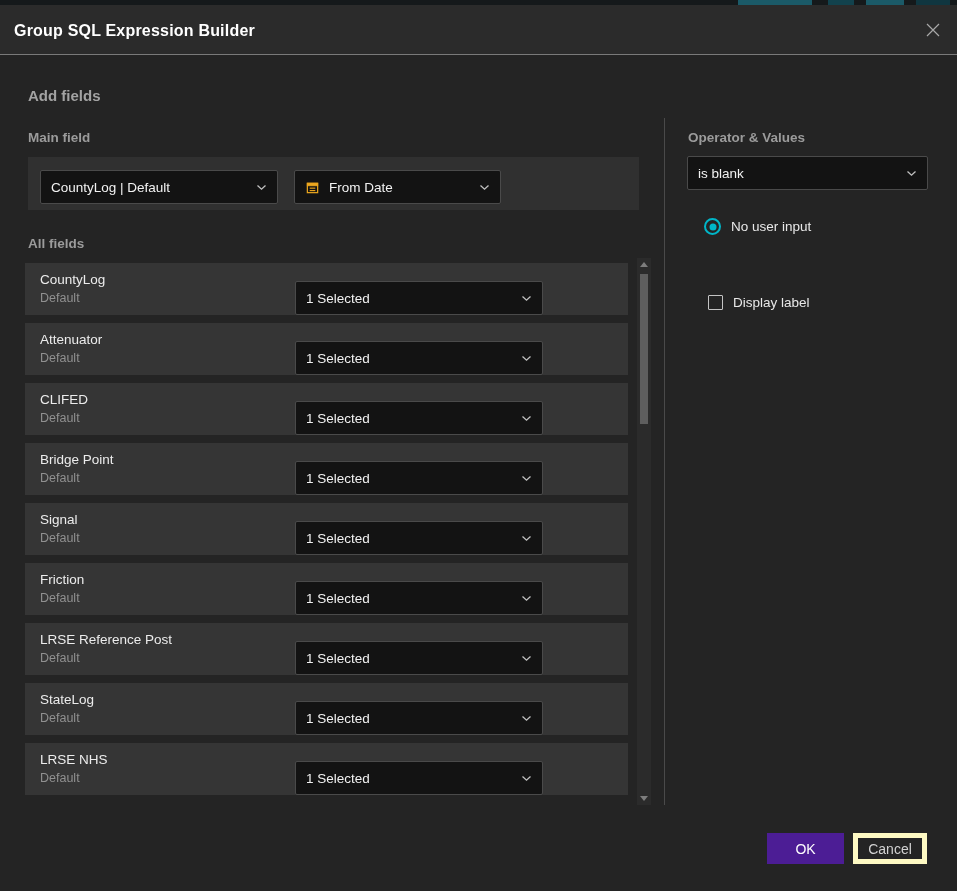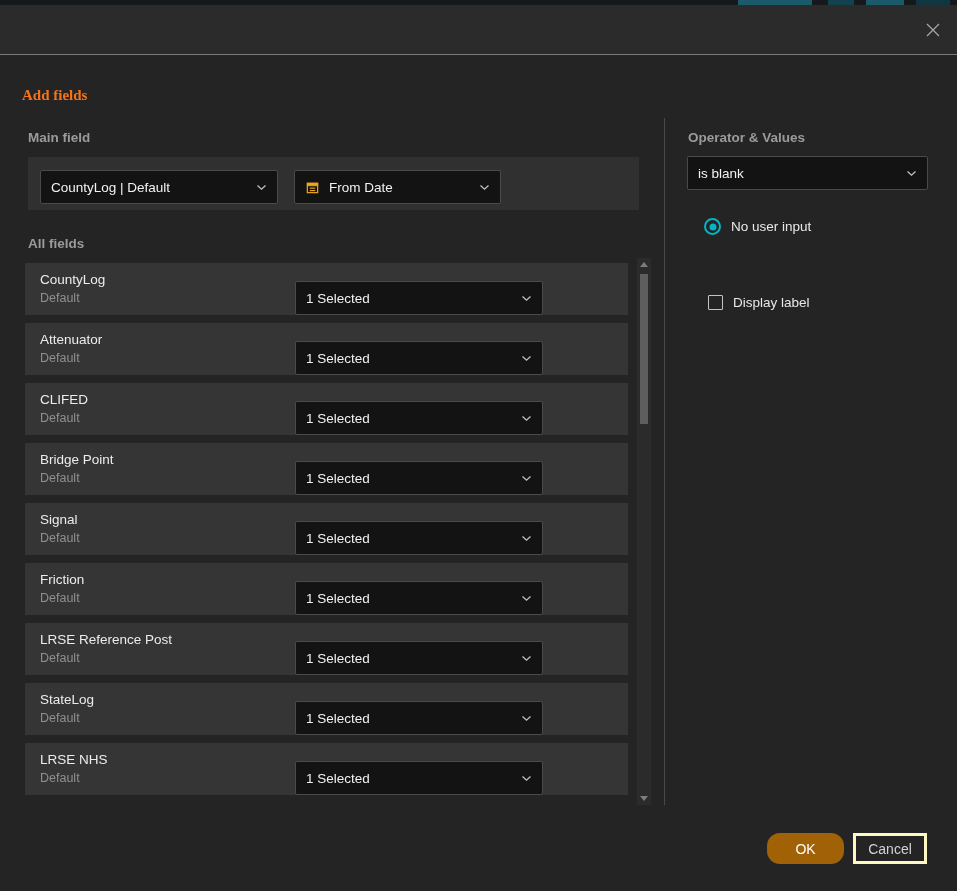--- a/index.html
+++ b/index.html
@@ -25,21 +25,21 @@
   }
   .dialog-title {
     position:absolute; left:14px; top:17px;
     font-size:16px; font-weight:700; color:#ffffff; letter-spacing:.2px;
   }
   .close-btn {
     position:absolute; right:13px; top:16px; width:22px; height:22px;
     display:flex; align-items:center; justify-content:center; cursor:pointer;
   }
 
-  .heading  { position:absolute; left:22px; top:87px; font-size:15px; font-weight:700; color:#f97316;font-family:Liberation Serif, serif; }
+  .heading  { position:absolute; left:28px; top:87px; font-size:15px; font-weight:700; color:#a3a3a3; }
   .sub-label { position:absolute; font-size:13.5px; font-weight:700; color:#9b9b9b; }
   .main-field-label { left:28px; top:130px; }
   .all-fields-label { left:28px; top:236px; }
   .op-label { left:688px; top:130px; }
 
   .main-panel {
     position:absolute; left:28px; top:157px; width:611px; height:53px; background:#303030;
   }
 
   .select {
@@ -85,35 +85,36 @@
   .ctl-label { margin-left:10px; font-size:13.5px; color:#e8e8e8; }
 
   
   .ok-btn {
     position:absolute; left:767px; top:833px; width:77px; height:31px;
     background:#0e7f95; border:none; color:#ffffff; font-size:14px;
     font-family:inherit; cursor:pointer;
   }
   .cancel-btn {
     position:absolute; left:853px; top:833px; width:74px; height:31px;
-    background:transparent; border:3px solid #fef9c3; color:#d2d2d2; font-size:14px;
+    background:transparent; border:5px solid #fef9c3; color:#d2d2d2; font-size:14px;
     font-family:inherit; cursor:pointer;
   }
 </style>
 </head>
 <body>
 
 <div class="top-strip">
   <div class="frag f1"></div>
   <div class="frag f2"></div>
   <div class="frag f3"></div>
   <div class="frag f4"></div>
 </div>
 
 <div class="titlebar">
+  <div class="dialog-title">Group SQL Expression Builder</div>
   <div class="close-btn">
     <span>
       <svg width="16" height="16" viewBox="0 0 16 16">
           <path d="M2 2 L14 14 M14 2 L2 14" stroke="#a8a8a8" stroke-width="1.2"></path>
         </svg>
     </span>
   </div>
 </div>
 
 <div class="heading">Add fields</div>
@@ -279,14 +280,14 @@
 <div class="radio-row">
   <div class="radio" style="border-color: rgb(0, 182, 200);"></div>
   <div class="ctl-label">No user input</div>
 </div>
 
 <div class="check-row">
   <div class="checkbox"></div>
   <div class="ctl-label">Display label</div>
 </div>
 
-<button class="ok-btn" style="background: #a16207; border-radius: 13px;">OK</button>
+<button class="ok-btn" style="background: #4c1d95;">OK</button>
 <button class="cancel-btn">Cancel</button>
 
 </body></html>

